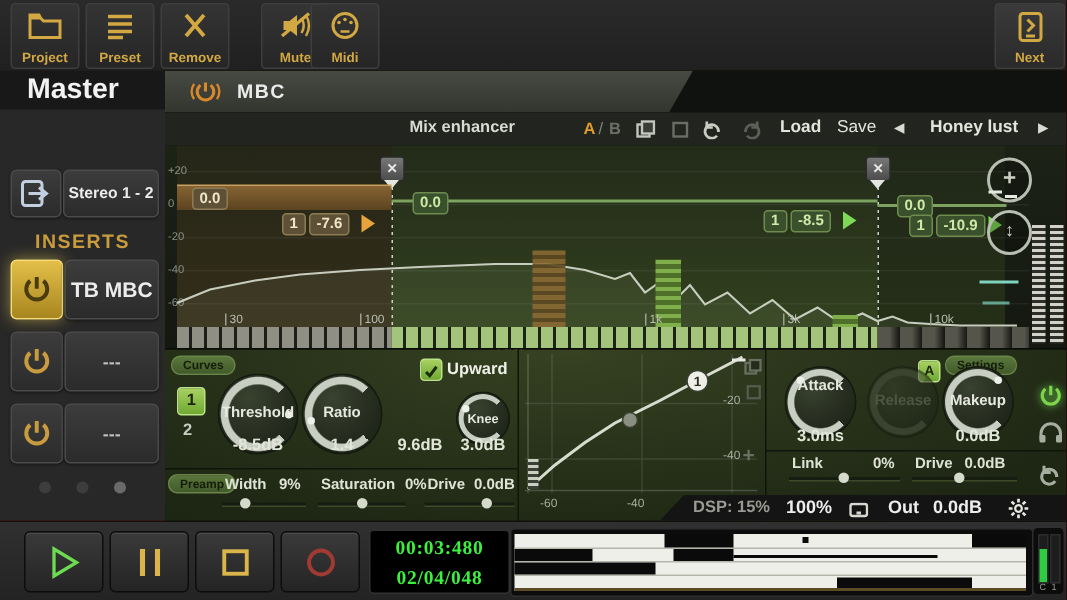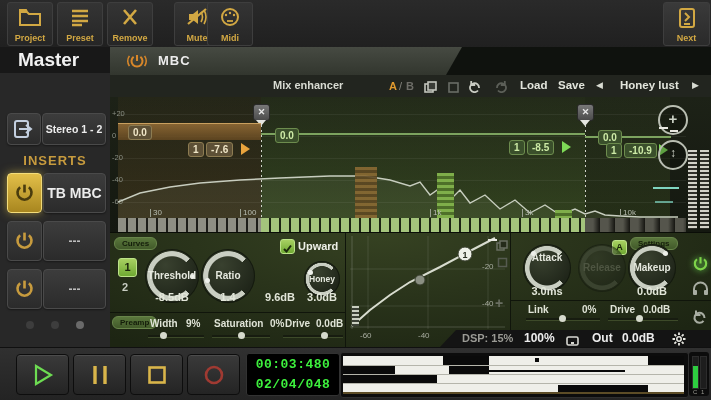--- a/index.html
+++ b/index.html
@@ -60,21 +60,21 @@
   .groove{height:2px;background:#171c10;box-shadow:0 1px 0 #3d4a29;}
   .gdot{position:absolute;width:7px;height:7px;border-radius:50%;background:#d6dacd;top:-3px;}
   #dspbar{left:330px;top:283px;width:271px;height:17px;background:#141414;
           clip-path:polygon(16px 0,100% 0,100% 100%,0 100%);}
   .statustxt{color:#ededed;font-weight:bold;font-size:12px;}
   
   #transport{left:0;top:347px;width:711px;height:53px;background:linear-gradient(180deg,#303030,#232323);border-top:1px solid #101010;}
   .pbtn{top:6px;width:51px;height:39px;background:linear-gradient(180deg,#3a3a3a,#242424);
         border:1px solid #0d0d0d;border-radius:4px;box-shadow:inset 0 1px 0 #4c4c4c;}
   #timebox{left:246px;top:5px;width:92px;height:41px;background:#000;border:1px solid #323232;border-radius:3px;
-           font-family:Liberation Mono, monospace;color:#3df03d;font-size:13px;font-weight:bold;text-align:center;line-height:20px;letter-spacing:0.5px;}
+           font-family:Liberation Serif, serif;color:#3df03d;font-size:13px;font-weight:bold;text-align:center;line-height:20px;letter-spacing:0.5px;}
   #pianoroll{left:340px;top:4px;width:347px;height:44px;background:#0c0c0c;border:1px solid #2e2e2e;border-radius:3px;}
   #proll-white{position:absolute;left:2px;top:3px;width:341px;height:36px;background:#efefe9;border-bottom:2px solid #5c4c26;}
   .pr-line{position:absolute;left:0;width:341px;height:1px;background:#b5b5ab;}
   .pr-black{position:absolute;background:#0a0a0a;}
   #minimeter{left:689px;top:4px;width:20px;height:44px;background:#0c0c0c;border-radius:3px;}
   .mm-slot{position:absolute;top:4px;width:5px;height:31px;background:#1d1d1d;border:1px solid #2c2c2c;}
   .mm-lab{position:absolute;bottom:1px;font-size:6px;color:#9a9a92;}
 </style>
 </head>
 <body>
@@ -227,21 +227,21 @@
             <path d="M3.2 2 v4 h4" fill="none" stroke="#c9ccc3" stroke-width="1.8"></path>
           </svg>
       </span>
       <span class="abs" style="left:384px;top:4px;">
         <svg width="14" height="14" viewBox="0 0 14 14">
             <path d="M3 9 a4.5 4.5 0 1 1 1 2.5" fill="none" stroke="#5c5f58" stroke-width="1.8"></path>
             <path d="M10.8 2 v4 h-4" fill="none" stroke="#5c5f58" stroke-width="1.8"></path>
           </svg>
       </span>
       <span class="abs" style="left:410px;top:4px;color:#e2e5dc;font-size:11.5px;font-weight:bold;">Load</span>
-      <span class="abs" style="left:448px;top:4px;color:#e2e5dc;font-size:11.5px;font-weight:bold;">Save</span>
+      <span class="abs" style="left:448px;top:4px;color:#e2e5dc;font-size:11.5px;font-weight:normal;">Save</span>
       <span class="abs" style="left:486px;top:5px;color:#d8dbd2;font-size:9px;">◀</span>
       <span class="abs" style="left:510px;top:4px;color:#e2e5dc;font-size:11.5px;font-weight:bold;">Honey lust</span>
       <span class="abs" style="left:582px;top:5px;color:#d8dbd2;font-size:9px;">▶</span>
     </div>
 
     <div class="abs" style="left:0;top:50px;width:601px;height:135px;background:linear-gradient(180deg,#1d2217,#141810);">
 
       <div class="abs" style="left:8px;top:0;width:143px;height:121px;background:linear-gradient(180deg,rgba(105,75,35,0.10),rgba(125,95,45,0.30));"></div>
       <div class="abs" style="left:151px;top:0;width:324px;height:121px;background:linear-gradient(180deg,rgba(110,150,55,0.08),rgba(130,180,70,0.26));"></div>
       <div class="abs" style="left:475px;top:0;width:85px;height:121px;background:linear-gradient(180deg,rgba(110,150,55,0.05),rgba(120,160,60,0.16));"></div>
@@ -341,21 +341,21 @@
           <span class="kdot" style="left:4px;top:29px;"></span>
         <span class="klabel" style="top:21px;font-size:10px;">Ratio</span>
       </div>
       <div class="abs kval" style="left:91px;top:58px;width:54px;">1.4</div>
 
       <div class="abs kval" style="left:146px;top:58px;width:48px;">9.6dB</div>
 
       <div class="abs knob" style="left:194px;top:28px;width:36px;height:36px;">
         <div class="ring"></div>
           <span class="kdot" style="left:4px;top:9px;"></span>
-        <span class="klabel" style="top:13px;font-size:8.5px;">Honey</span>
+        <span class="klabel" style="top:13px;font-size:8.5px;">Knee</span>
       </div>
       <div class="abs kval" style="left:188px;top:58px;width:48px;">3.0dB</div>
 
       <div class="abs" style="left:0;top:79px;width:235px;height:1px;background:#10150b;"></div>
       <span class="abs pill" style="left:2px;top:83px;">Preamp</span>
 
       <span class="abs slbl" style="left:40px;top:85px;">Width</span>
       <span class="abs slbl" style="left:76px;top:85px;">9%</span>
       <div class="abs groove" style="left:38px;top:102px;width:56px;">
           <span class="gdot" style="left:12px;"></span>

